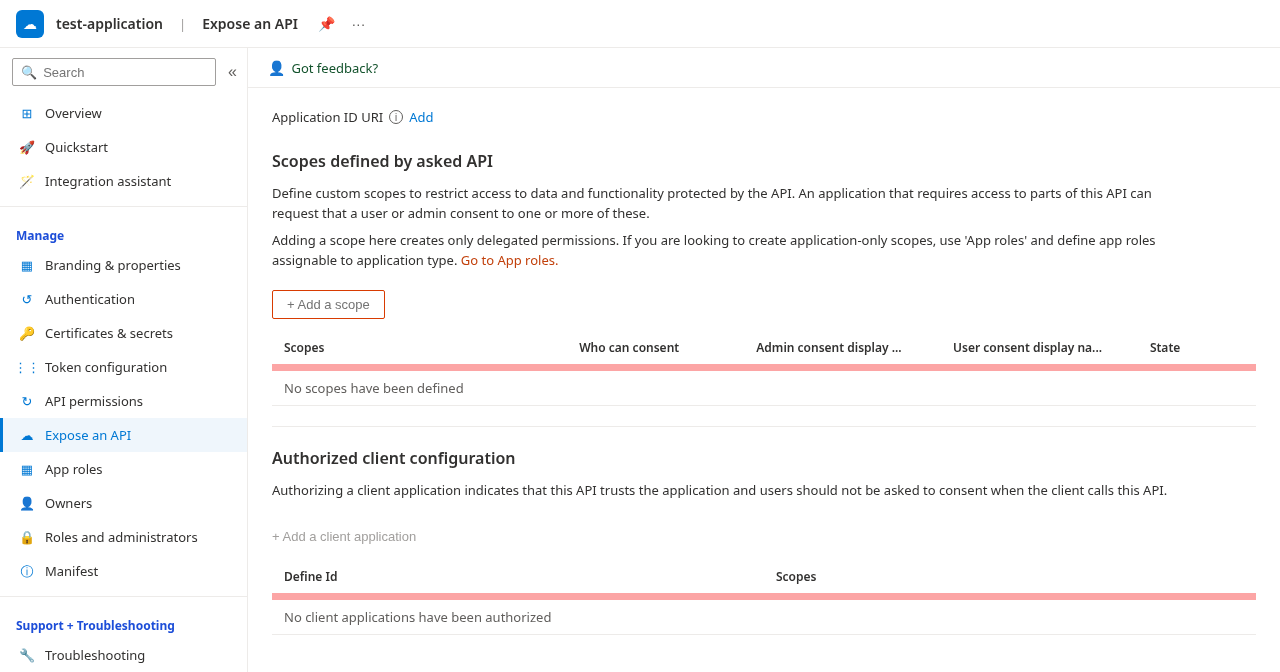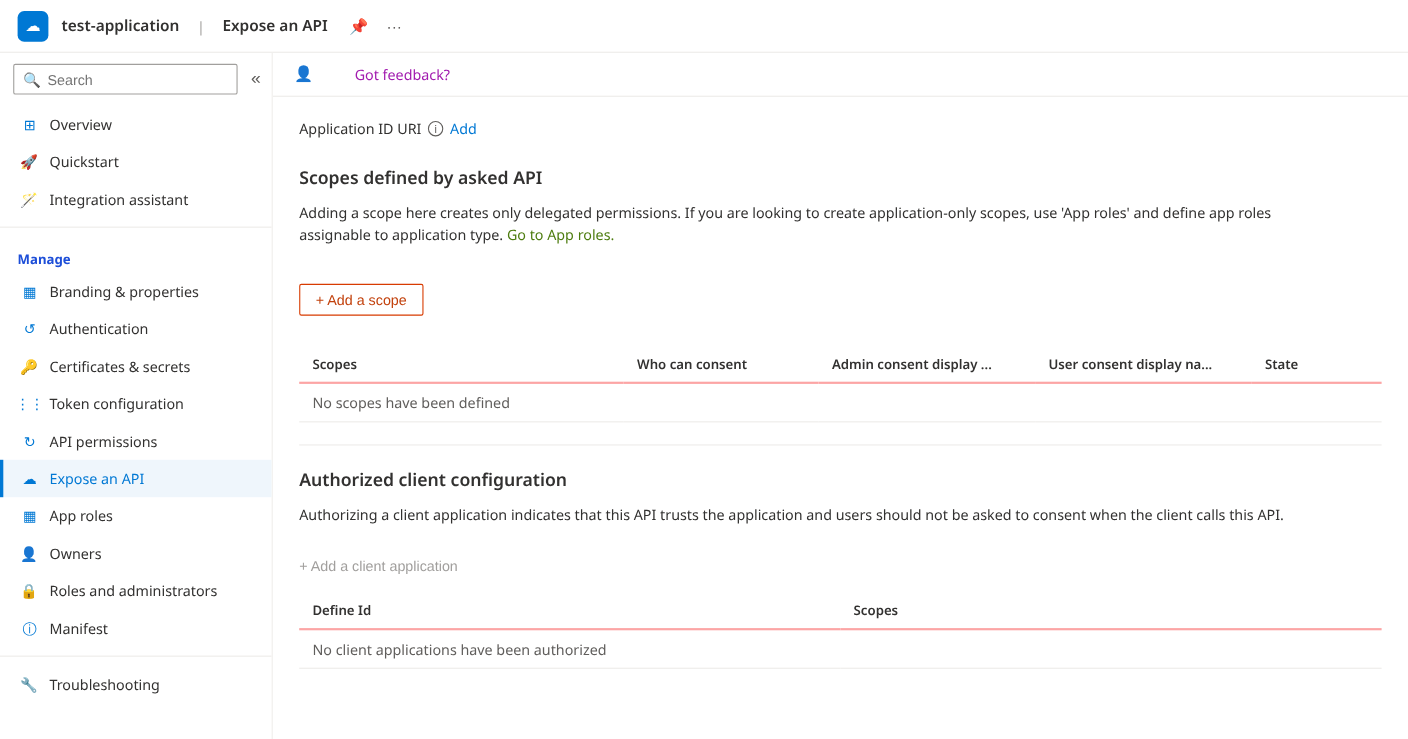--- a/index.html
+++ b/index.html
@@ -95,51 +95,51 @@
       overflow-y: auto;
       padding: 0;
       background: #fff;
     }
     .feedback-bar {
       display: flex; align-items: center; gap: 6px;
       padding: 10px 20px;
       border-bottom: 1px solid #edebe9;
       background: #fff;
     }
-    .feedback-link { color: #a21caf; text-decoration: none; font-size: 13px; cursor: pointer; margin-left: 31px; }
+    .feedback-link { color: #14532d; text-decoration: none; font-size: 13px; cursor: pointer; }
     .content-inner { padding: 20px 24px; }
     .app-id-uri-row { display: flex; align-items: center; gap: 6px; margin-bottom: 24px; }
     .app-id-label { font-size: 13px; color: #323130; }
     .info-icon {
       width: 14px; height: 14px; border-radius: 50%;
       border: 1px solid #605e5c;
       display: flex; align-items: center; justify-content: center;
       font-size: 10px; color: #605e5c; cursor: pointer;
     }
     .add-link { color: #0078d4; text-decoration: none; font-size: 13px; cursor: pointer; }
 
     .section-title { font-size: 16px; font-weight: 600; color: #323130; margin-bottom: 12px; }
     .description-text { font-size: 13px; color: #323130; line-height: 1.5; margin-bottom: 8px; max-width: 900px; }
-    .description-link { color: #4d7c0f; text-decoration: none; }
+    .description-link { color: #c2410c; text-decoration: none; }
     .add-scope-btn {
       display: inline-flex; align-items: center; gap: 6px;
       padding: 6px 14px;
       border: 1px solid #d83b01;
       background: #fff;
-      color: #c2410c;
+      color: #737373;
       font-size: 13px;
       cursor: pointer;
       border-radius: 2px;
-      margin: 27px 0;
+      margin: 12px 0;
     }
 
     .table-container { width: 100%; border-collapse: collapse; margin-bottom: 8px; }
     .table-container th {
       text-align: left; font-size: 12px; font-weight: 600; color: #323130;
-      padding: 8px 12px; border-bottom: 2px solid #fca5a5;
+      padding: 8px 12px; border-bottom: 7px solid #fca5a5;
       background: #fff;
     }
     .table-container td {
       padding: 8px 12px; font-size: 13px; color: #323130;
       border-bottom: 1px solid #edebe9;
     }
     .no-data-row td { color: #605e5c; }
     .section-divider-hr { border: none; border-top: 1px solid #edebe9; margin: 20px 0; }
 
     .add-client-btn {
@@ -244,20 +244,21 @@
     <div class="nav-item">
       <span class="nav-icon icon-roles-admin">🔒</span>
       <span>Roles and administrators</span>
     </div>
     <div class="nav-item">
       <span class="nav-icon icon-manifest">ⓘ</span>
       <span>Manifest</span>
     </div>
 
     <hr class="section-divider">
+    <div class="section-label">Support + Troubleshooting</div>
 
     <div class="nav-item">
       <span class="nav-icon icon-troubleshoot">🔧</span>
       <span>Troubleshooting</span>
     </div>
 
   </div>
 
   <div class="content">
 
@@ -270,20 +271,21 @@
 
       
       <div class="app-id-uri-row">
         <span class="app-id-label">Application ID URI</span>
         <div class="info-icon">i</div>
         <a class="add-link">Add</a>
       </div>
 
       
       <div class="section-title">Scopes defined by asked API</div>
+      <p class="description-text">Define custom scopes to restrict access to data and functionality protected by the API. An application that requires access to parts of this API can request that a user or admin consent to one or more of these.</p>
       <p class="description-text">
         <span>Adding a scope here creates only delegated permissions. If you are looking to create application-only scopes, use 'App roles' and define app roles assignable to application type. </span><a class="description-link">Go to App roles.</a>
       </p>
 
       <button class="add-scope-btn">+ Add a scope</button>
 
       <table class="table-container">
         <thead>
           <tr>
             <th style="width:30%;">Scopes</th>

